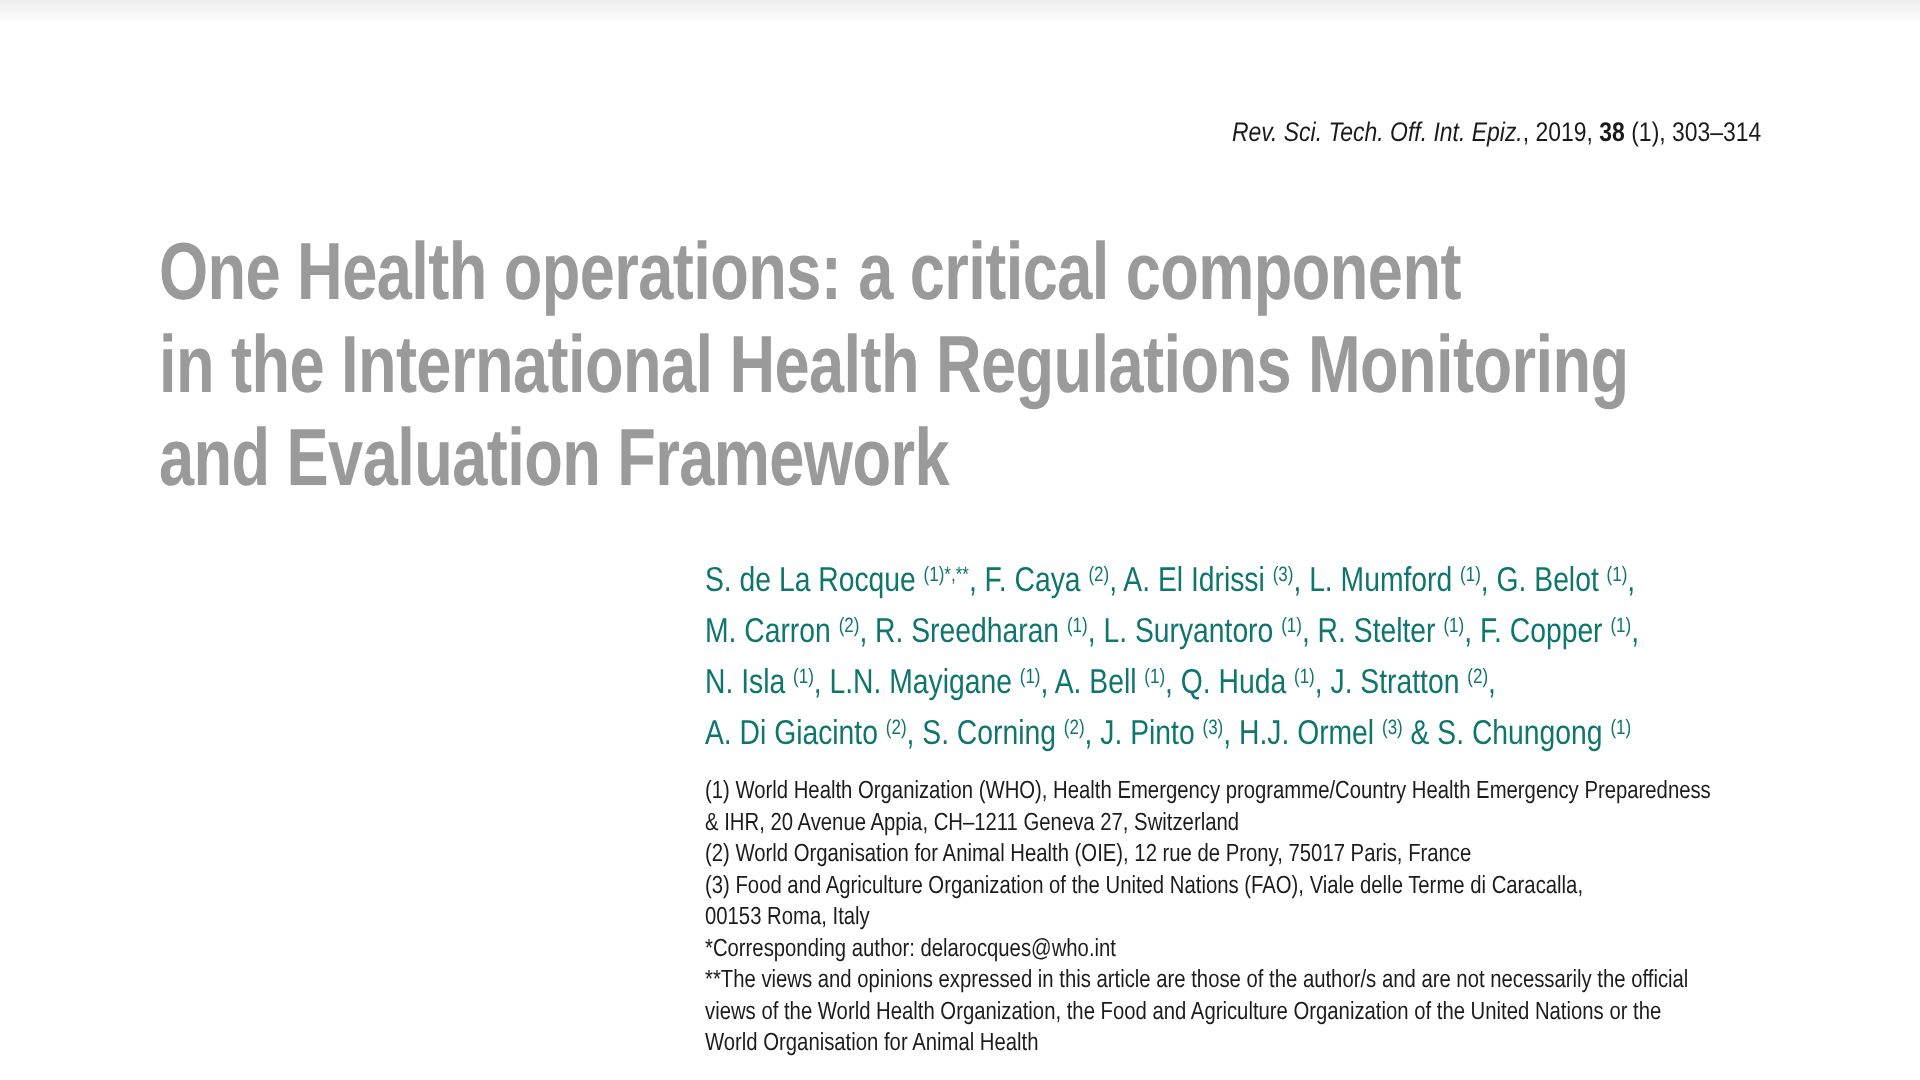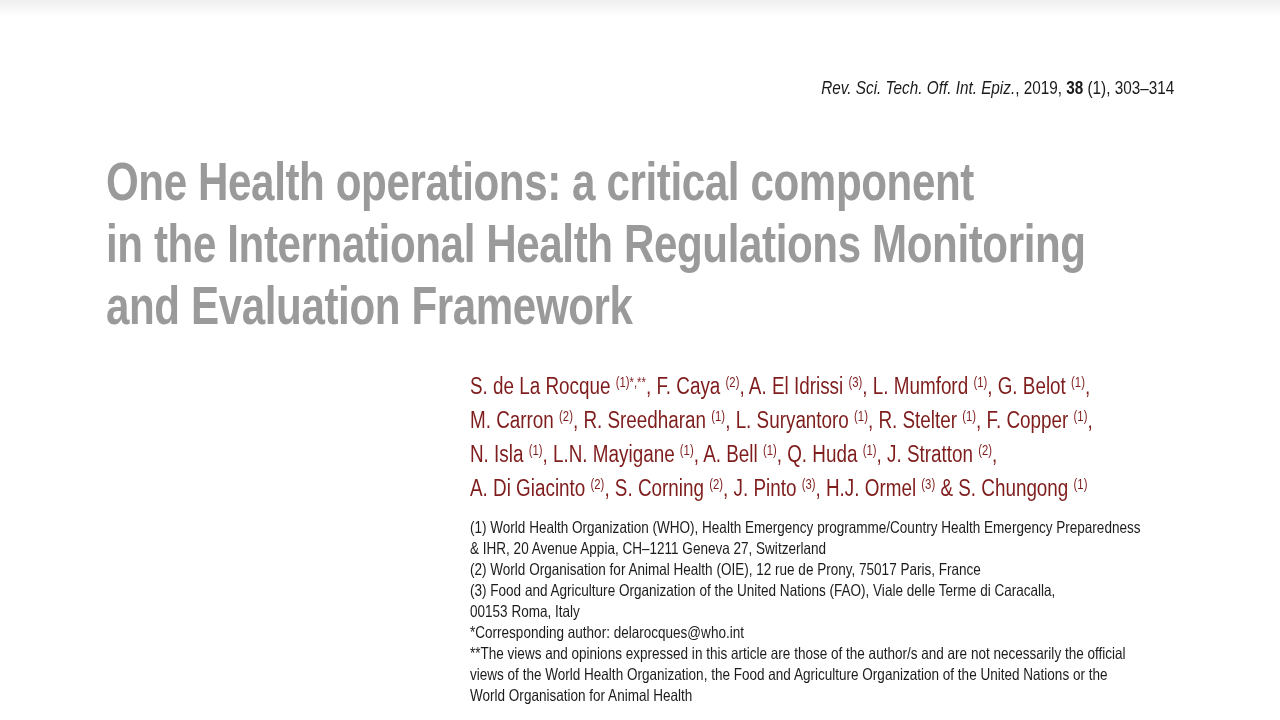--- a/index.html
+++ b/index.html
@@ -25,21 +25,21 @@
   .title {
     position: absolute; left: 106px; top: 150px; margin: 0;
     font-size: 54px; line-height: 62px; font-weight: bold;
     color: #9a9a9a; letter-spacing: -0.5px;
   }
   .title .line {
     white-space: nowrap; transform: scaleX(0.78); transform-origin: 0 50%;
   }
   .authors {
     position: absolute; left: 470px; top: 371px;
-    font-size: 23px; line-height: 31px; color: #7f1d1d;
+    font-size: 23px; line-height: 31px; color: #0f766e;
   }
   .authors .line {
     white-space: nowrap; transform: scaleX(0.82); transform-origin: 0 50%;
   }
   .authors .sup {
     font-size: 0.6em; position: relative; top: -0.5em; letter-spacing: 0;
   }
   .affiliations {
     position: absolute; left: 470px; top: 517px;
     font-size: 16.5px; line-height: 21px; color: #1c1c1c;

